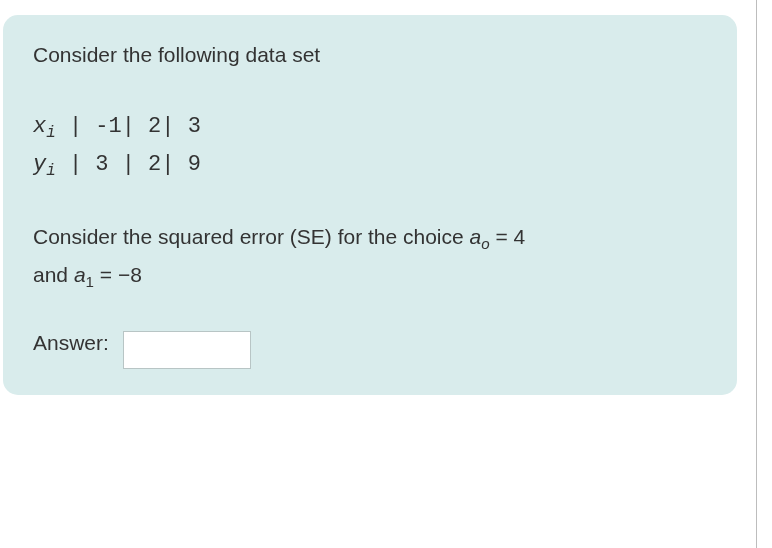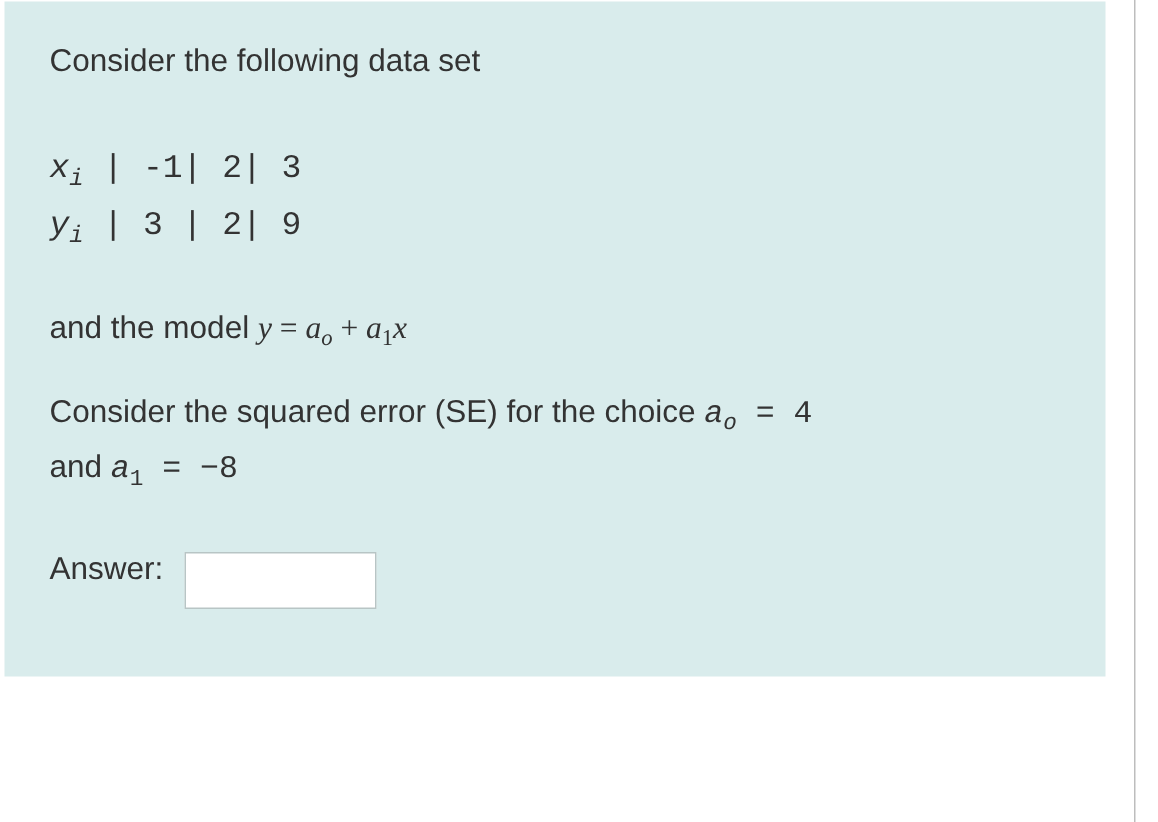--- a/index.html
+++ b/index.html
@@ -9,24 +9,25 @@
     }
     body {
       font-family: Arial, Helvetica, sans-serif;
       background: #ffffff;
       width: 772px;
       height: 548px;
       position: relative;
     }
     .question-box {
       background: #d9ecec;
-      margin: 1px 35px 3px 3px;
+      margin: 15px 35px 3px 3px;
       padding: 28px 30px 28px 30px;
-      height: 450px;
+      height: 380px;
       position: relative;
+      border-radius: 15px;
     }
     .intro-text {
       font-size: 21px;
       color: #333;
       margin-bottom: 42px;
     }
     .data-row {
       font-family: Liberation Mono, monospace;
       font-size: 22px;
       color: #333;
@@ -56,21 +57,21 @@
       font-size: 0.72em;
       vertical-align: sub;
     }
     .calc-line {
       font-size: 21px;
       color: #333;
       line-height: 1.65;
       margin-bottom: 36px;
     }
     .calc-line .math {
-      font-family: Liberation Mono, monospace;
+      font-family: Liberation Sans, sans-serif;
       font-style: italic;
       text-align: right;
     }
     .calc-line .math .sub {
       font-size: 0.72em;
       vertical-align: sub;
     }
     .answer-row {
       display: flex;
       align-items: flex-start;
@@ -106,23 +107,20 @@
 
   <div class="data-block">
     <div class="data-row">
       <span class="var">x</span><span class="sub">i</span><span> | -1| 2| 3</span>
     </div>
     <div class="data-row">
       <span class="var">y</span><span class="sub">i</span><span> | 3 | 2| 9</span>
     </div>
   </div>
 
-  <p class="model-line">
-    <span>and the model </span><span class="math"><span>y</span><span style="font-style:normal;"> = </span><span>a</span><span class="sub">o</span><span style="font-style:normal;"> + </span><span>a</span><span class="sub" style="font-style:normal;">1</span><span>x</span></span>
-  </p>
 
   <p class="calc-line">
     <span>Consider the squared error (SE) for the choice </span><span class="math"><span>a</span><span class="sub">o</span><span style="font-style:normal;"> = 4</span></span><br>
     <span>and </span><span class="math"><span>a</span><span class="sub" style="font-style:normal;">1</span><span style="font-style:normal;"> = −8</span></span>
   </p>
 
   <div class="answer-row">
     <span class="answer-label">Answer:</span>
     <input type="text" class="answer-input" value="" style="">
   </div>

